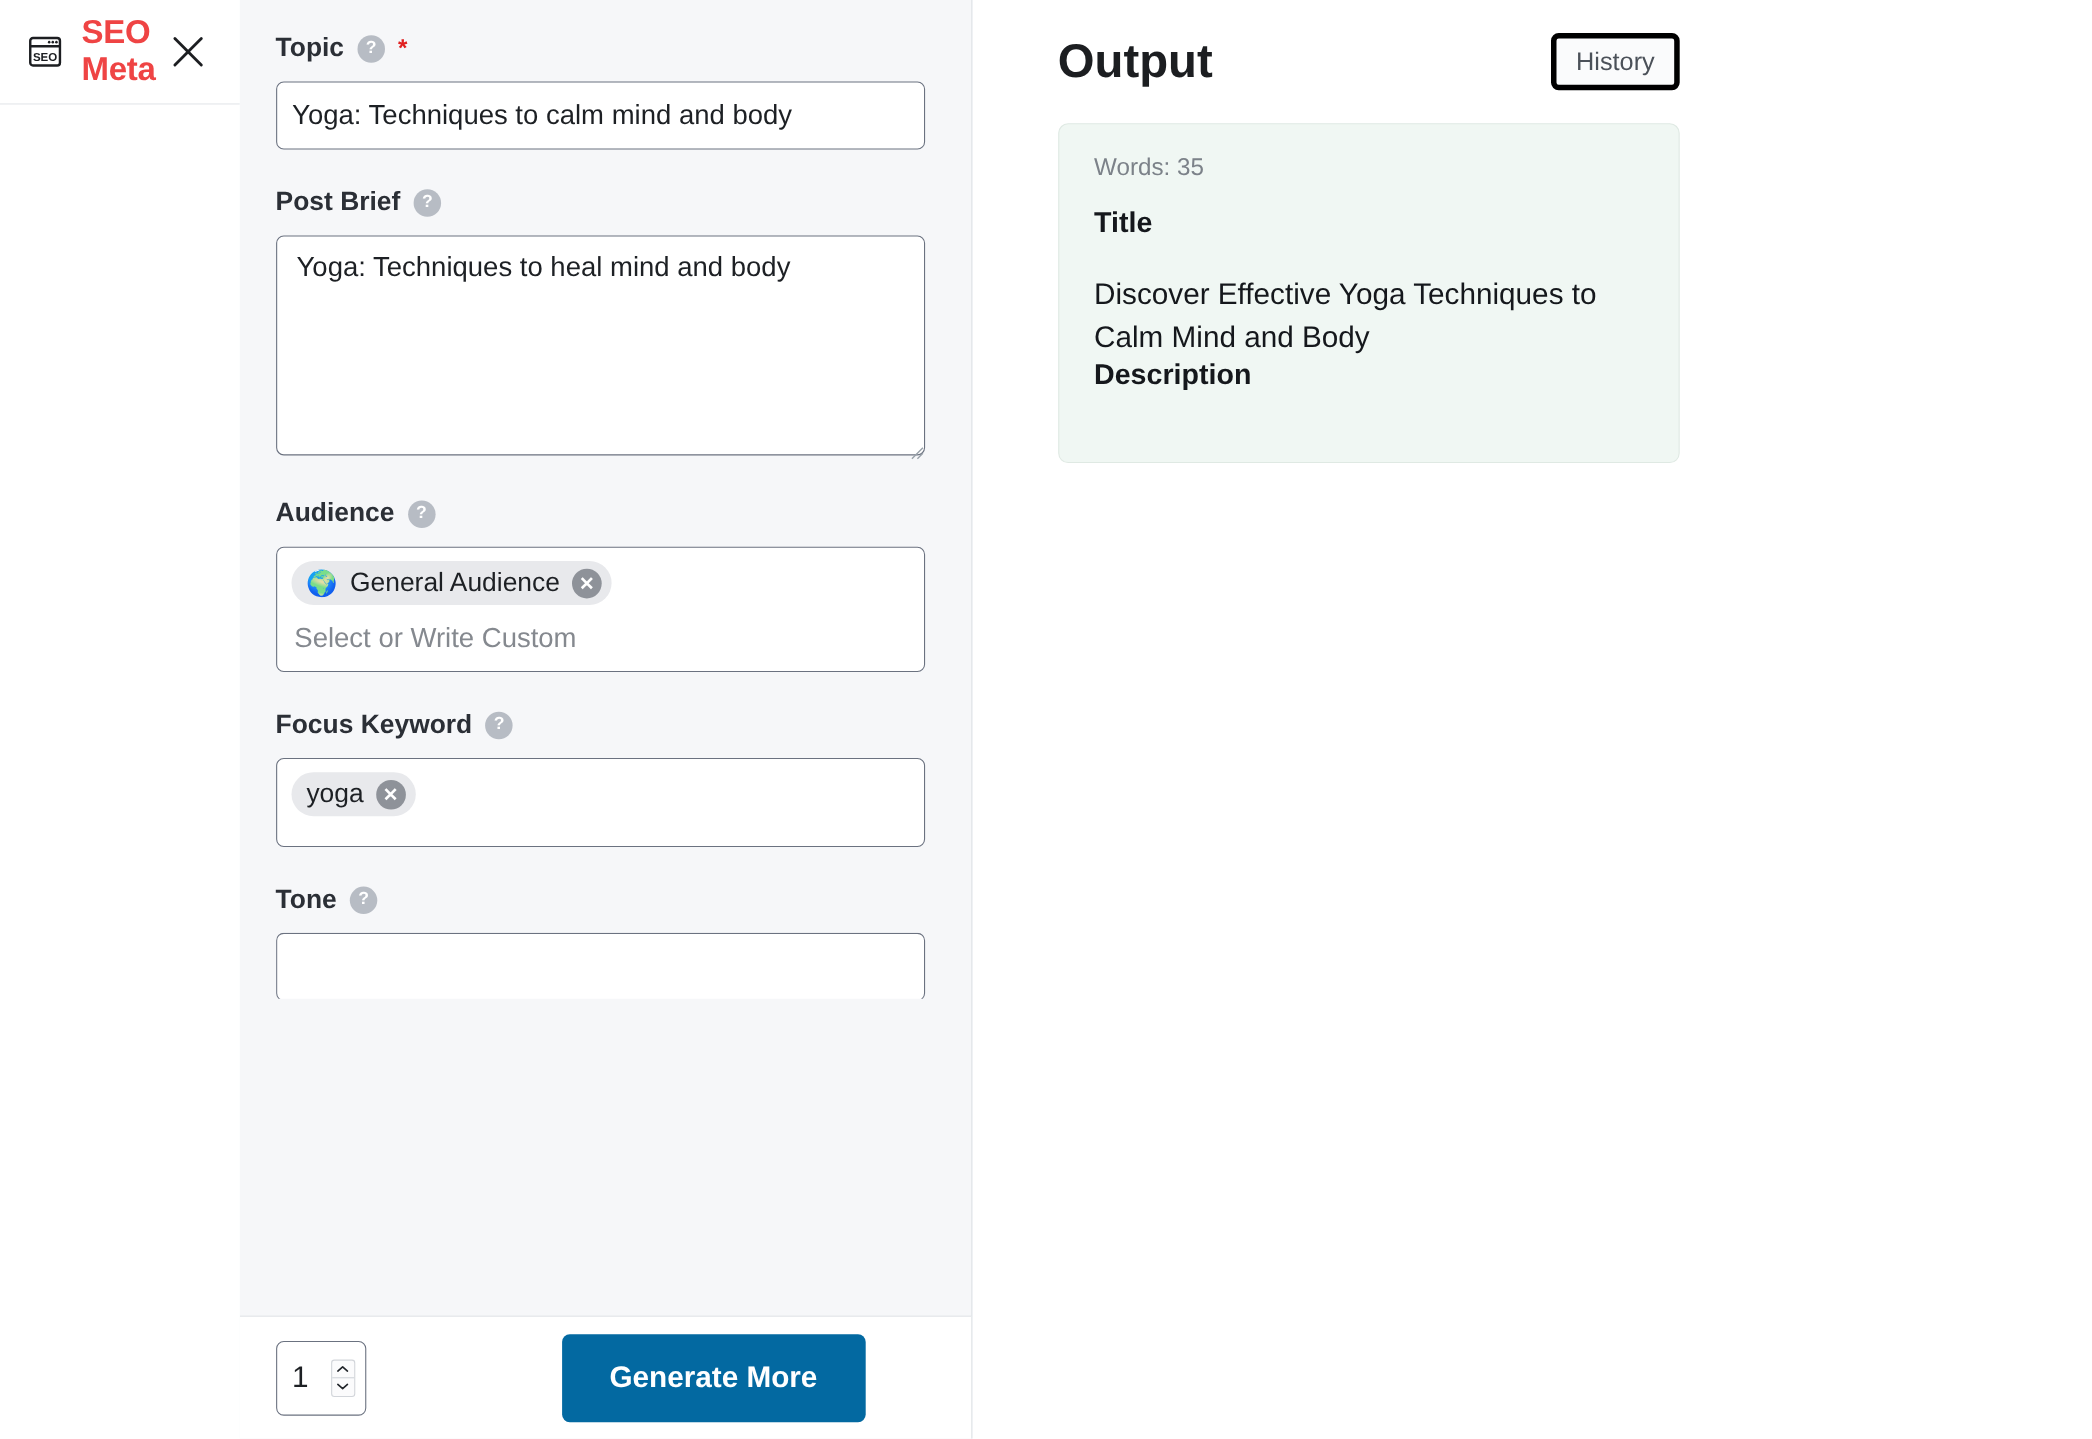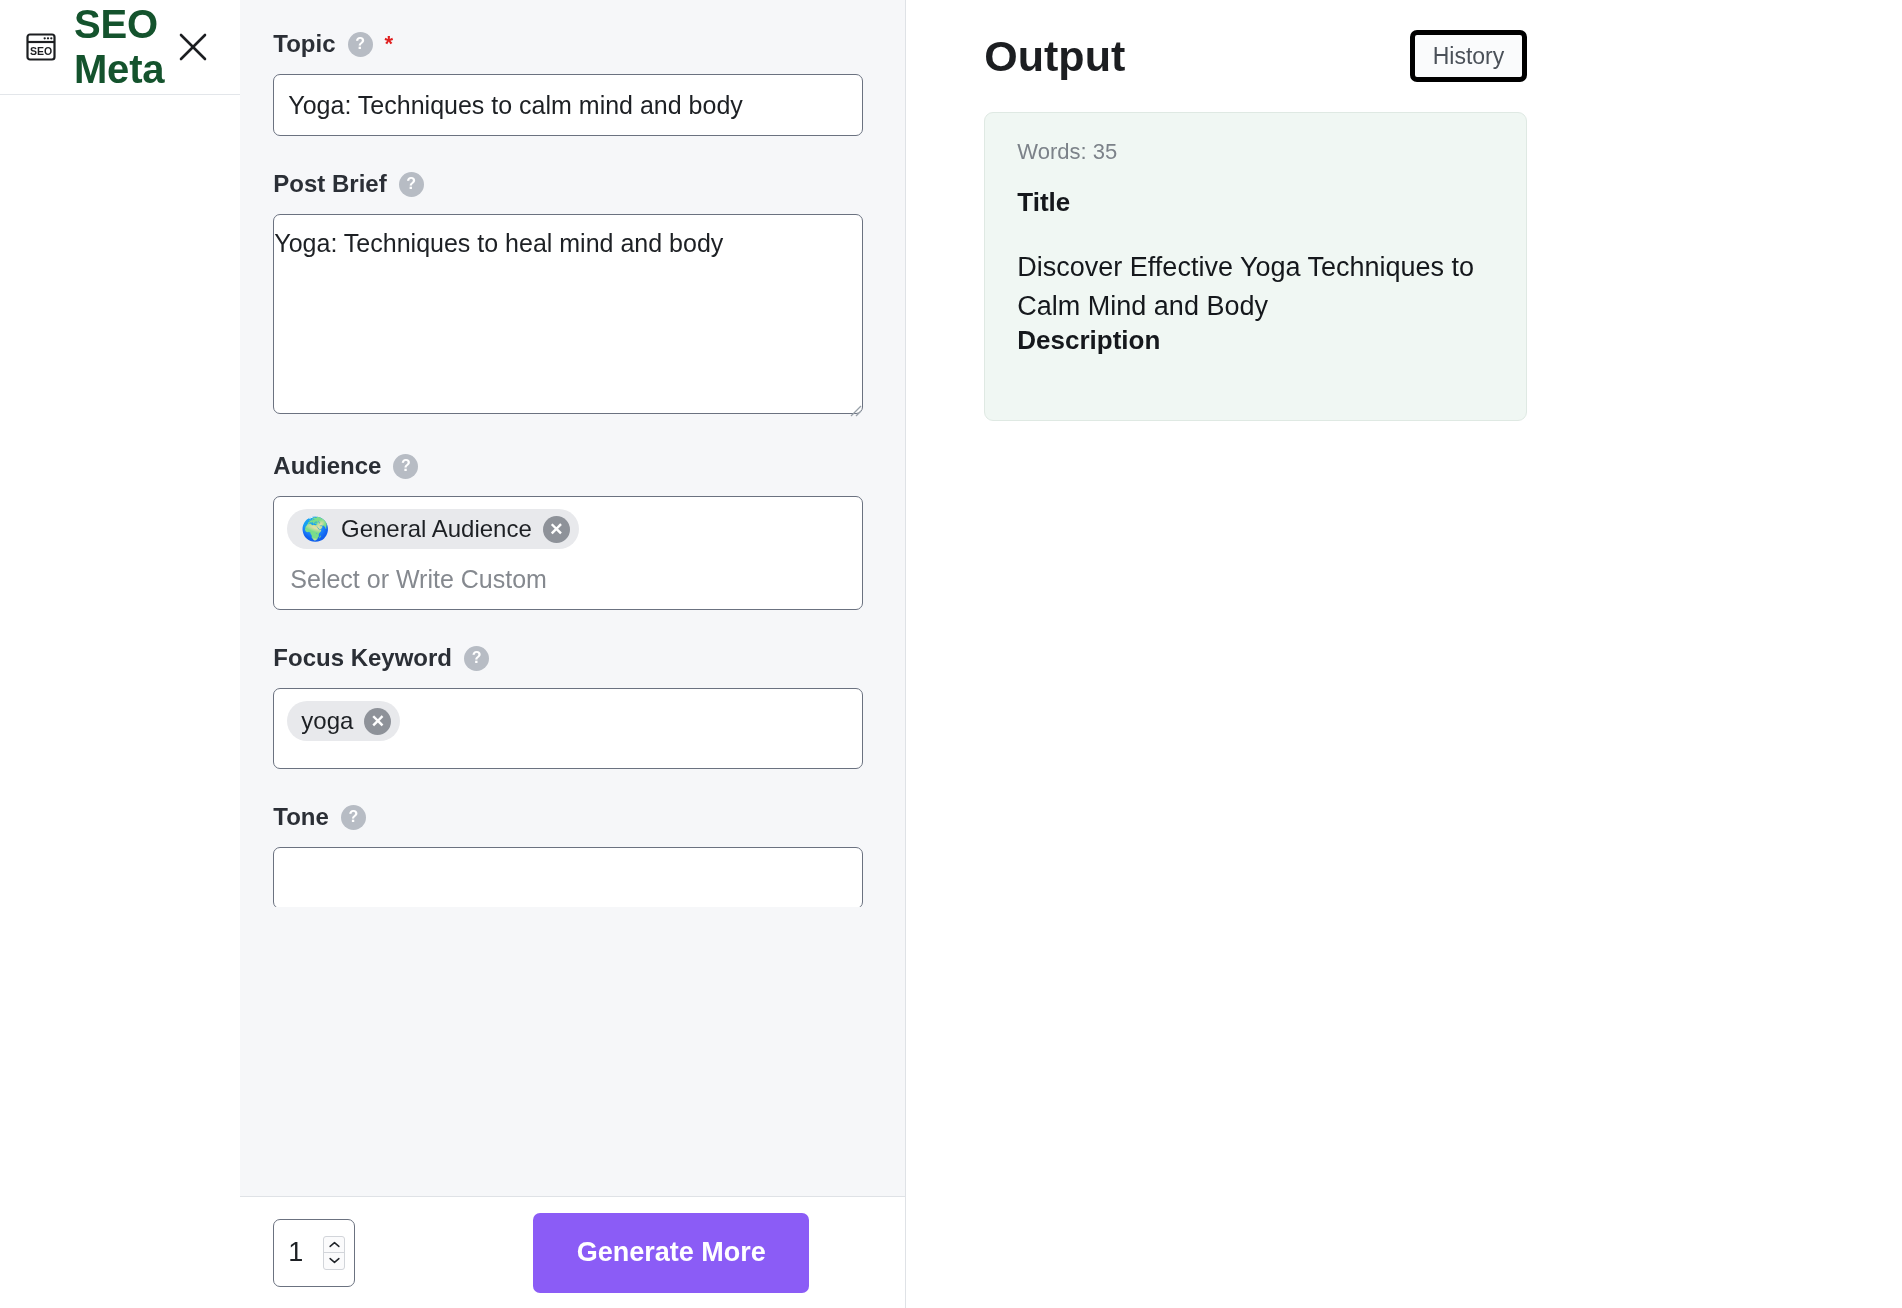--- a/index.html
+++ b/index.html
@@ -14,21 +14,21 @@
   
   .header {
     height: 95px; flex: 0 0 95px;
     background: #ffffff;
     border-bottom: 1px solid #e3e6ea;
     display: flex; align-items: center;
     padding: 0 30px 0 24px;
   }
   .header-left { display: flex; align-items: center; gap: 16px; }
   .seo-icon { width: 34px; height: 34px; display: block; }
-  .app-title { font-size: 40px; font-weight: bold; color: #14532d; letter-spacing: -0.2px; }
+  .app-title { font-size: 30px; font-weight: bold; color: #ef4444; letter-spacing: -0.2px; }
   .header-spacer { flex: 1; }
   .close-btn {
     width: 46px; height: 46px;
     display: flex; align-items: center; justify-content: center;
     cursor: pointer; background: transparent; border: none;
   }
 
   
   .body-row { flex: 1; display: flex; min-height: 0; position: relative; gap: 41px; }
 
@@ -68,21 +68,21 @@
     font-size: 25px; color: #1d2024;
     padding: 0 14px;
     outline: none;
   }
   .textarea-input {
     width: 590px; height: 200px;
     border: 1px solid #6b7280; border-radius: 7px;
     background: #ffffff;
     font-family: "Liberation Sans", sans-serif;
     font-size: 25px; color: #1d2024;
-    padding: 12px 0;
+    padding: 12px 18px;
     outline: none; resize: none;
     line-height: 1.3;
   }
   .resize-grip {
     position: absolute; right: 1px; bottom: 1px;
     width: 16px; height: 16px; pointer-events: none;
   }
   .textarea-wrap { position: relative; width: 590px; }
 
   
@@ -141,21 +141,21 @@
     width: 22px; height: 34px;
     display: flex; flex-direction: column; justify-content: center;
     border: 1px solid #d2d5da; border-radius: 3px; background: #fbfbfc;
     cursor: pointer;
   }
   .spinner .arr { display: flex; align-items: center; justify-content: center; height: 16px; font-size: 11px; color: #21252a; line-height: 1; }
   .spin-div { height: 1px; background: #d2d5da; }
   .generate-btn {
     margin-left: 178px;
     width: 276px; height: 80px;
-    background: #8b5cf6; color: #ffffff;
+    background: #0369a1; color: #ffffff;
     border: none; border-radius: 7px;
     font-family: "Liberation Sans", sans-serif;
     font-size: 27px; font-weight: bold;
     cursor: pointer;
   }
 
   
   .right-panel {
     flex: 1; background: #ffffff;
     padding: 30px 37px 0 37px;

